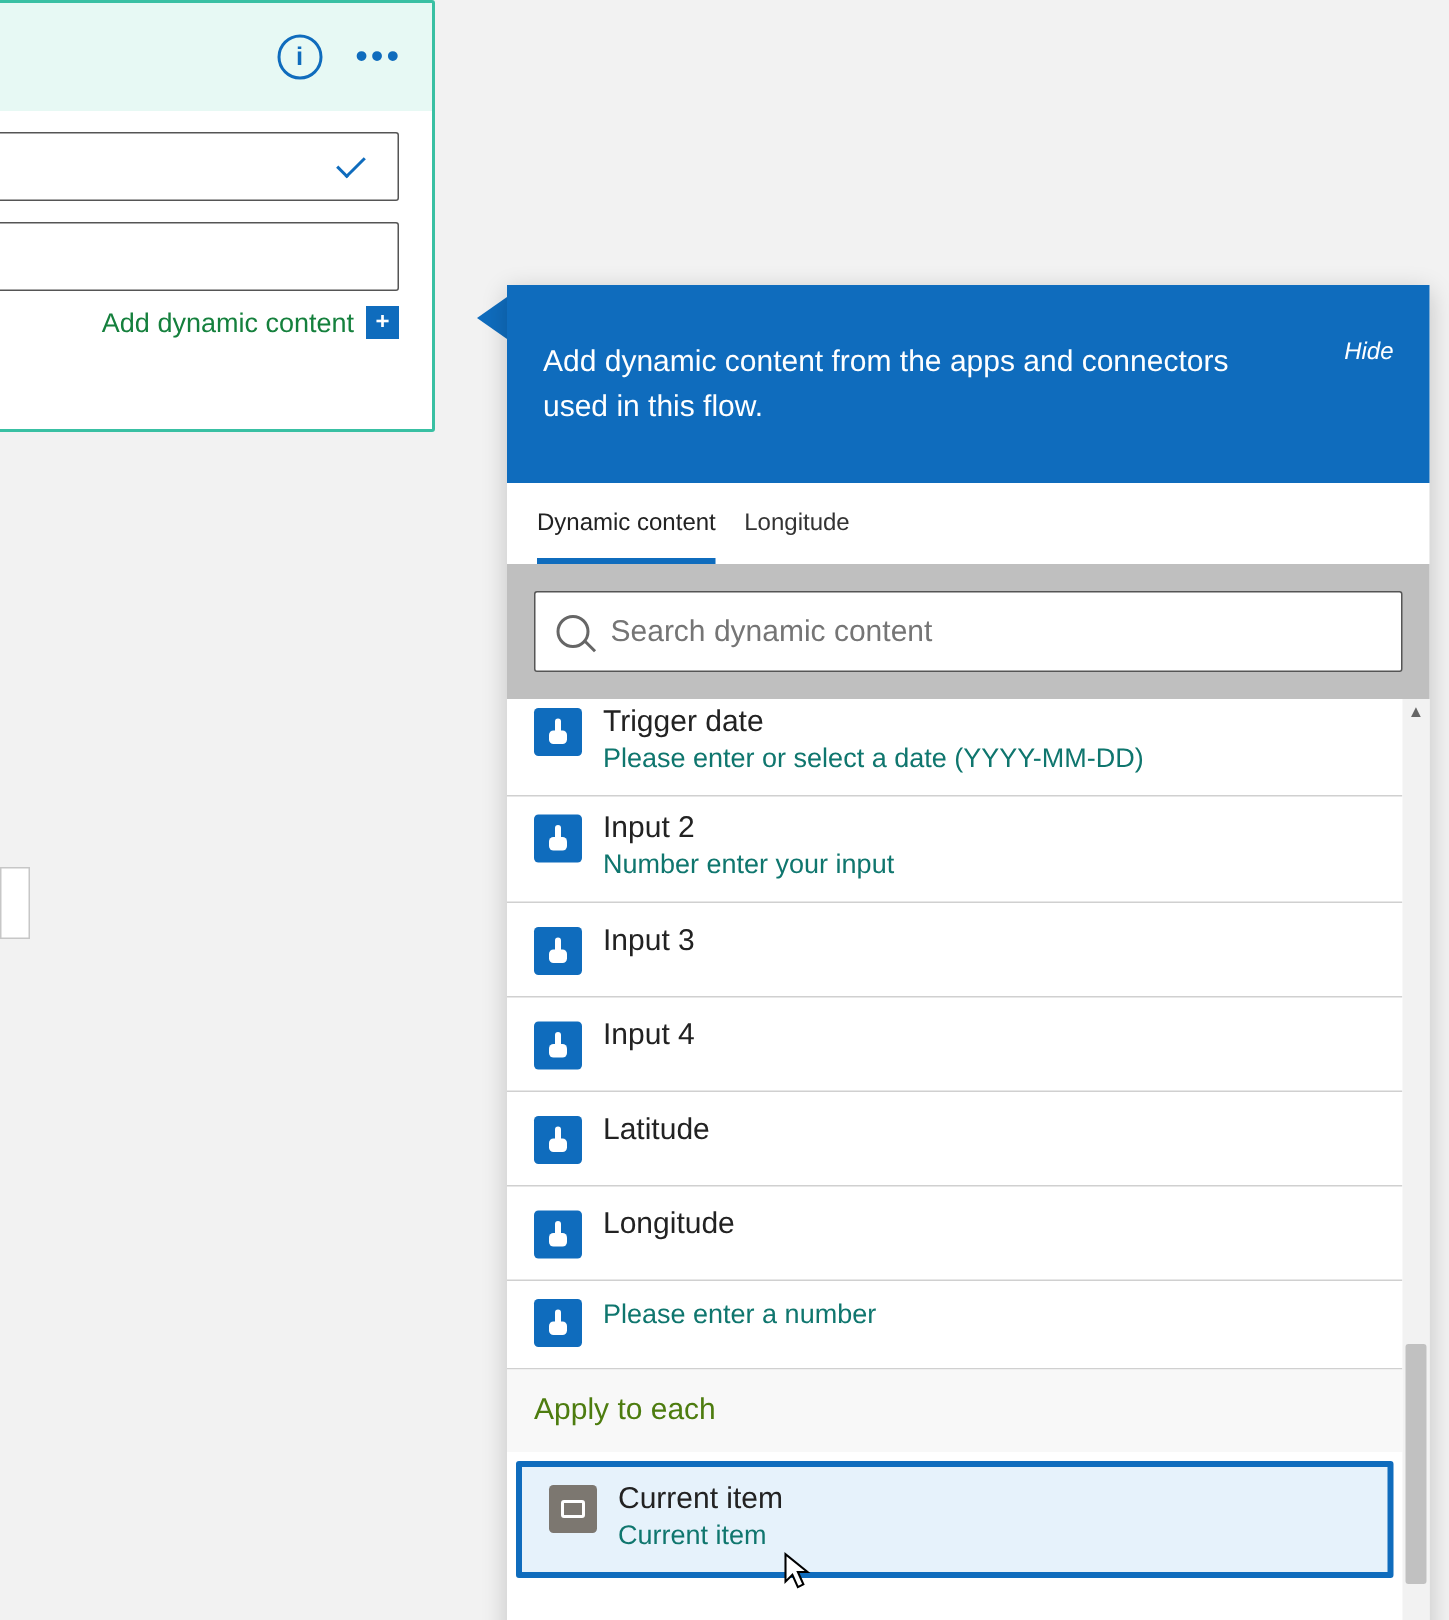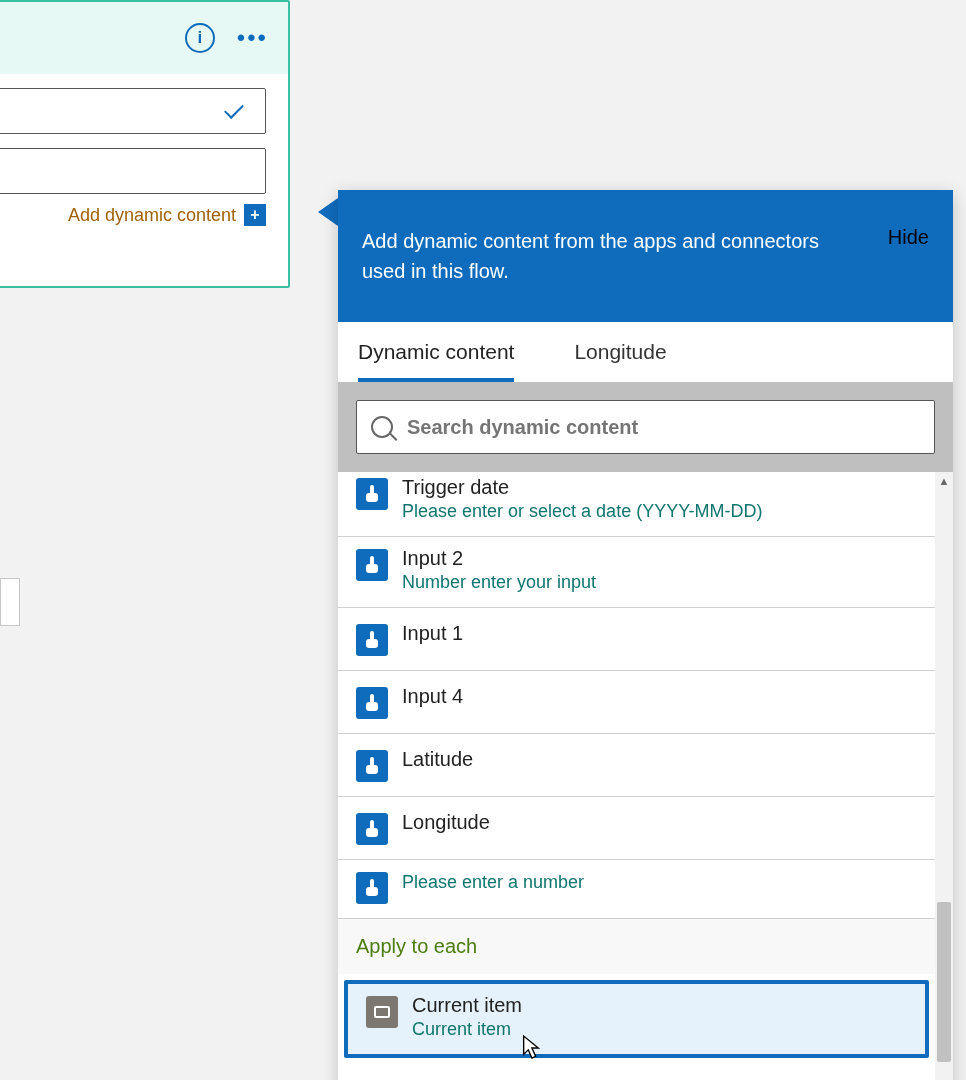--- a/index.html
+++ b/index.html
@@ -44,21 +44,21 @@
     transform: rotate(-45deg); margin-top: -4px;
   }
   .text-box {
     height: 46px; border: 1px solid #555; border-radius: 2px;
     display:flex; align-items:center; padding: 0 12px; color:#333; font-size: 19px;
   }
   .add-dyn-row {
     display:flex; justify-content:flex-end; align-items:center; gap:8px;
     margin-top: 10px; font-size: 18px;
   }
-  .add-dyn-row a { color:#a16207; text-decoration:none; }
+  .add-dyn-row a { color:#15803d; text-decoration:none; }
   .plus-badge {
     width: 22px; height: 22px; background:#0f6cbd; color:#fff;
     display:flex; align-items:center; justify-content:center; font-size:16px; font-weight:600;
   }
   .action-footer { height: 42px; background:#fff; }
 
   
   .stub {
     position:absolute; left:0; top:578px; width:20px; height:48px;
     border:1px solid #c7c7c7; background:#fff;
@@ -76,40 +76,40 @@
   
   .dyn-panel {
     position:absolute; left:338px; top:190px; width:615px;
     background:#fff; box-shadow: 0 4px 16px rgba(0,0,0,0.2);
   }
   .dyn-header {
     background:#0f6cbd; color:#fff; padding: 36px 24px; font-size:20px;
     display:flex; justify-content:space-between; align-items:flex-start; gap: 9px;
   }
   .dyn-header .hdr-text { line-height:1.5; max-width: 470px;}
-  .hide-link { color:#000000; font-size:20px; cursor:pointer; }
-
-  .tabs { display:flex; gap:60px; padding: 18px 20px 0 20px; font-size:21px; color:#333; }
+  .hide-link { color:#ffffff; font-size:16px; cursor:pointer;font-style:italic; }
+
+  .tabs { display:flex; gap:19px; padding: 18px 20px 0 20px; font-size:16px; color:#333; }
   .tab { padding-bottom: 14px; cursor:pointer; }
   .tab.active { border-bottom: 4px solid #0f6cbd; color:#222; font-weight:500;}
 
   .search-wrap { background:#bfbfbf; padding: 18px; }
   .search-box {
     background:#fff; border:1px solid #555; height:54px; border-radius:2px;
     display:flex; align-items:center; padding:0 14px; gap:14px;
   }
   .search-ico {
     width:22px; height:22px; border:2px solid #666; border-radius:50%; position:relative;
   }
   .search-ico::after{
     content:""; position:absolute; width:9px; height:2px; background:#666;
     right:-7px; bottom:-2px; transform:rotate(45deg);
   }
   .search-box input{
-    border:none; outline:none; font-size:20px; flex:1; color:#555;font-weight:bold;
+    border:none; outline:none; font-size:20px; flex:1; color:#555;
   }
 
   .list-area { position:relative; height: 741px; }
   .list-scroll { position:absolute; inset:0; right:18px; overflow:hidden; }
   .item {
     display:flex; align-items:flex-start; gap:14px; padding: 10px 18px 14px 18px;
     border-bottom:1px solid #d0d0d0; cursor:pointer;
   }
   .item.compact { padding-top:14px; padding-bottom:14px;}
   .item:last-child{ border-bottom:none;}
@@ -224,21 +224,21 @@
           <div class="ttl">Input 2</div>
           <div class="sub">Number enter your input</div>
         </div>
       </div>
 
       <div class="item compact">
         <div class="item-icon">
             <div class="hand-ico"></div>
           </div>
         <div class="item-text">
-          <div class="ttl">Input 1</div>
+          <div class="ttl">Input 3</div>
         </div>
       </div>
 
       <div class="item compact">
         <div class="item-icon">
             <div class="hand-ico"></div>
           </div>
         <div class="item-text">
           <div class="ttl">Input 4</div>
         </div>

